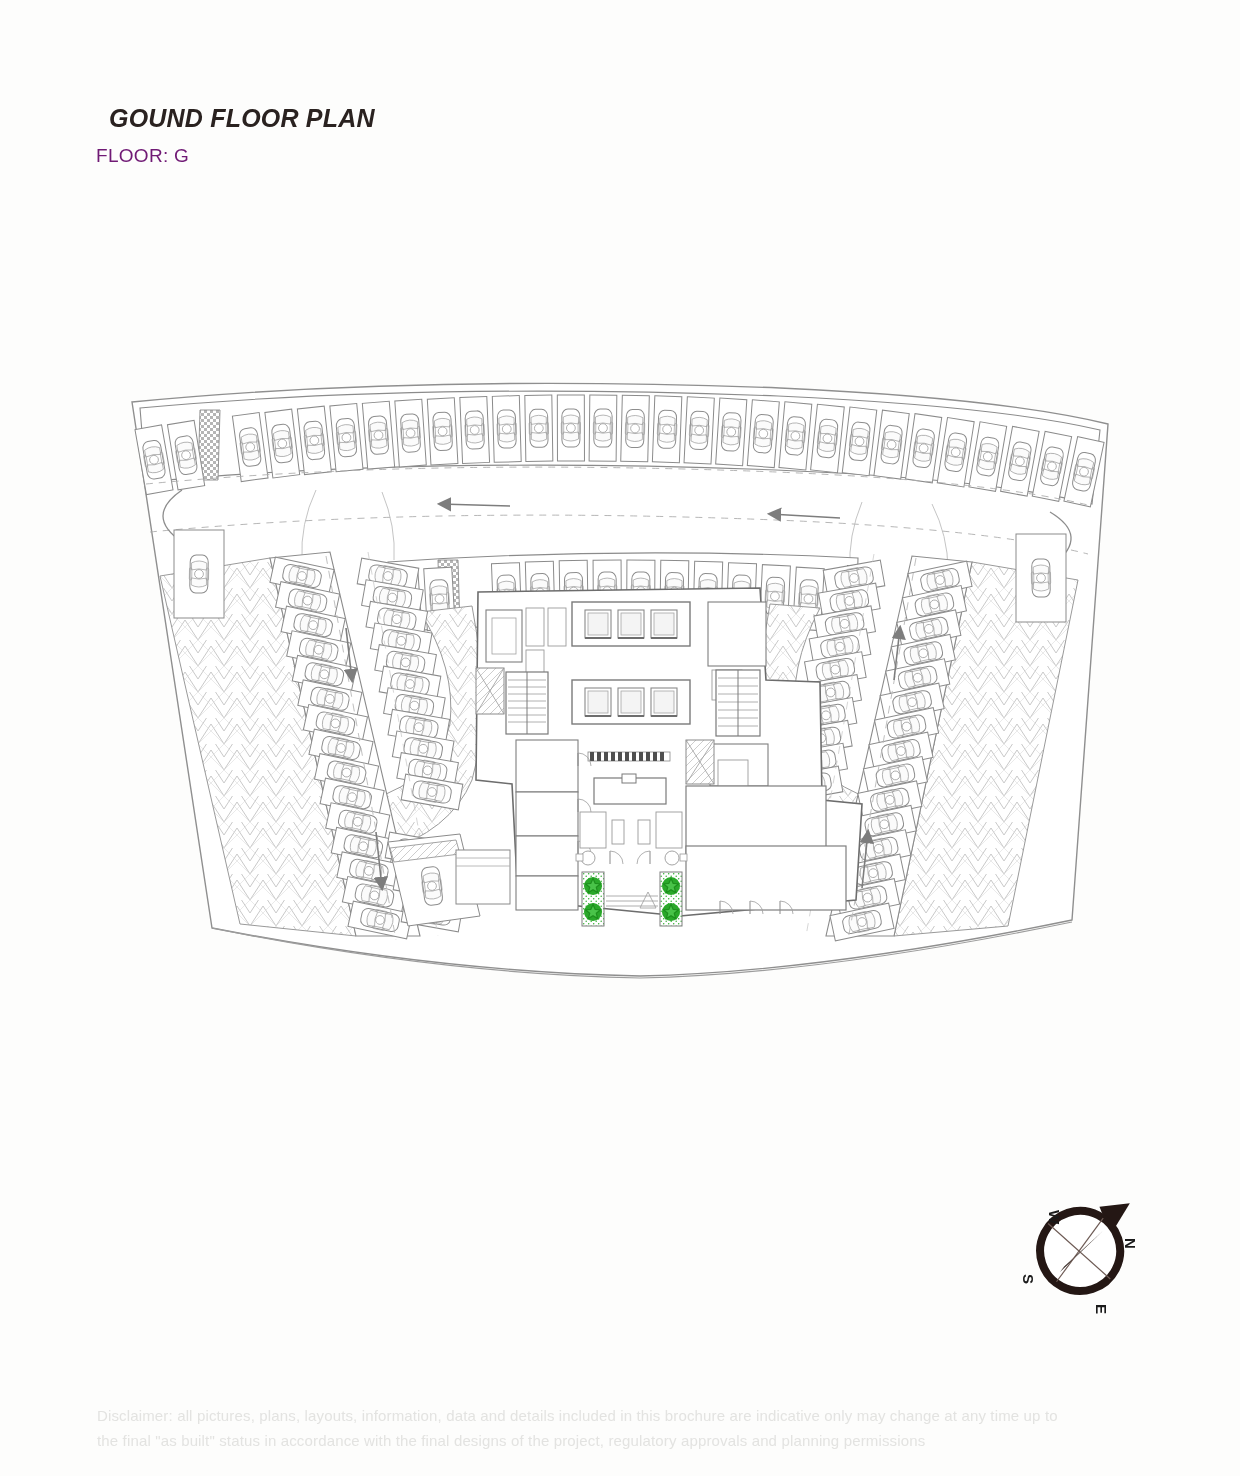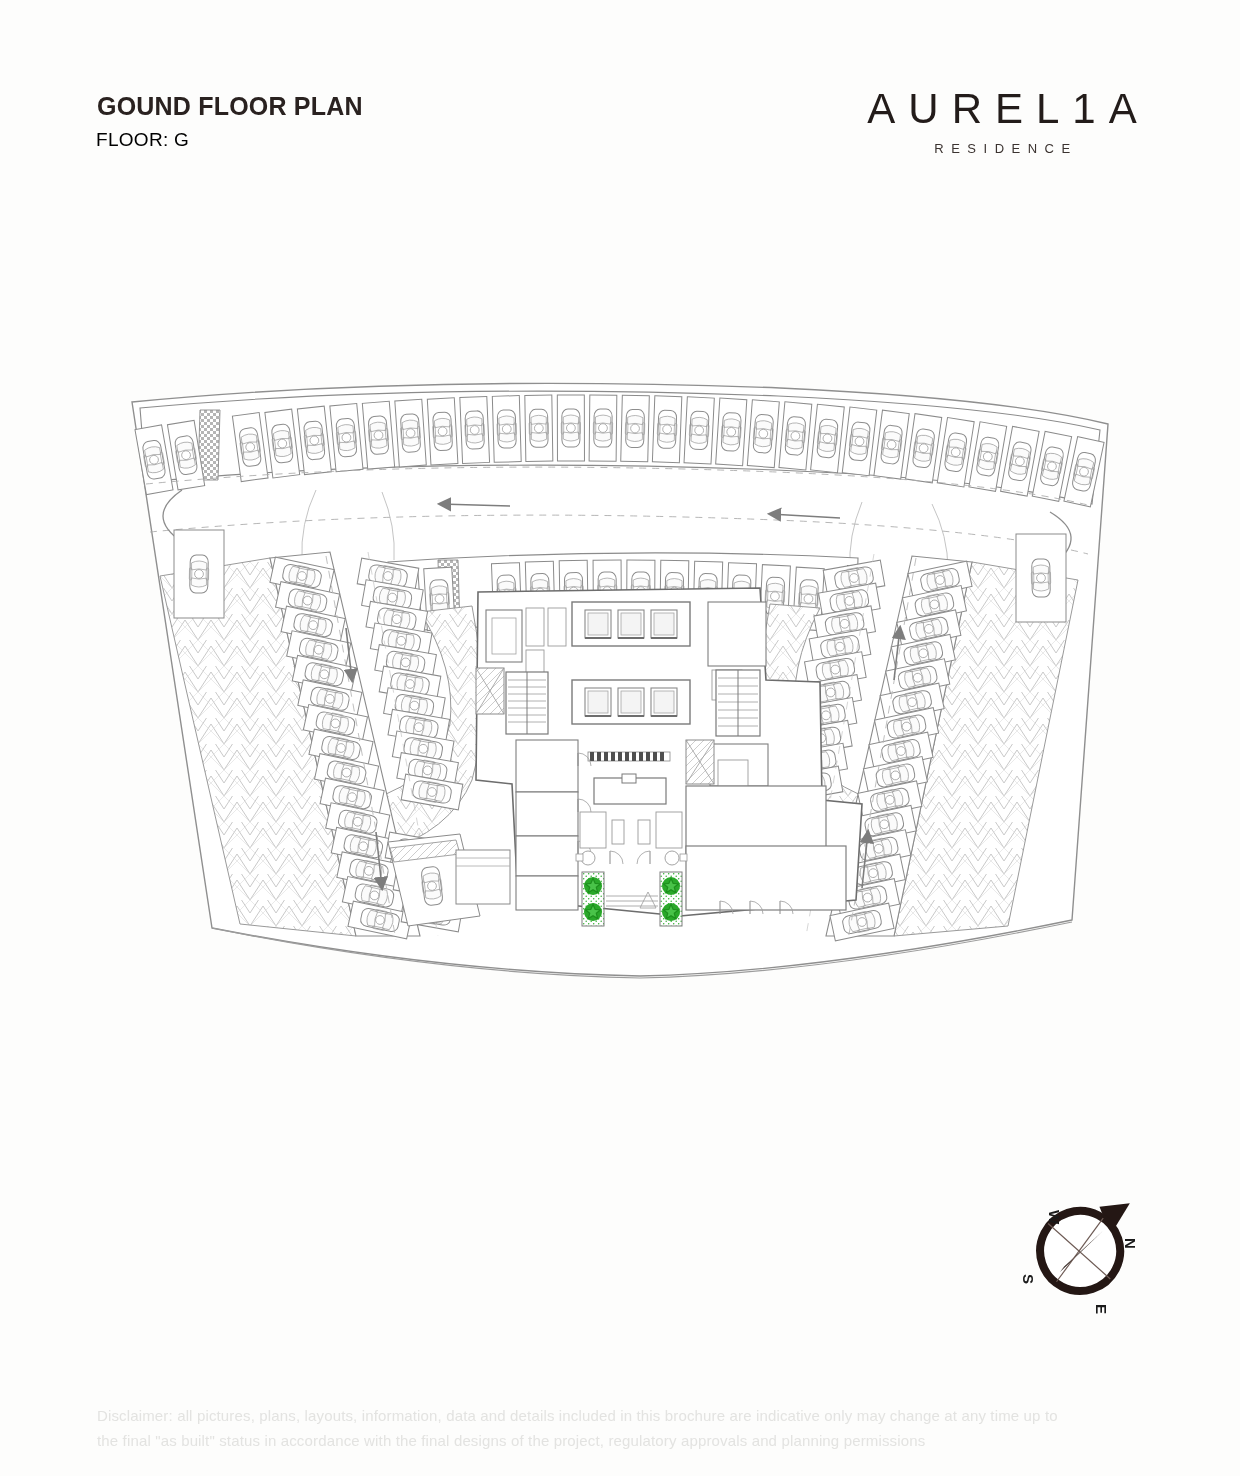--- a/index.html
+++ b/index.html
@@ -12,24 +12,24 @@
     position:relative;
     overflow:hidden;
   }
   .page{position:absolute;inset:0;}
 
   
   .header{position:absolute;left:0;top:0;width:1240px;height:200px;}
   .title-block{position:absolute;left:96px;top:92px;}
   .plan-title{
     font-size:25px;font-weight:bold;letter-spacing:.2px;
-    color:#2a2220;margin:1px;line-height:1.1;white-space:nowrap;
+    color:#2a2220;margin:13px;line-height:1.1;white-space:nowrap;font-style:italic;
   }
   .plan-floor{
-    font-size:19px;font-weight:400;color:#000000;
+    font-size:19px;font-weight:400;color:#701a75;
     margin:9px 0 0 0;line-height:1.1;letter-spacing:.3px;
   }
   .brand{position:absolute;right:78px;top:88px;text-align:center;width:320px;}
   .brand-name{
     font-size:42px;letter-spacing:13px;color:#231c1a;
     line-height:1;font-weight:300;margin:0;padding-left:13px;
     font-family:"Liberation Sans", sans-serif;
   }
   .brand-sub{
     font-size:13px;letter-spacing:7.5px;color:#3b3330;
@@ -52,24 +52,20 @@
 </style>
 </head>
 <body>
 
 <div class="page">
 
   <div class="header">
     <div class="title-block">
       <div class="plan-title">GOUND FLOOR PLAN</div>
       <div class="plan-floor">FLOOR: G</div>
-    </div>
-    <div class="brand">
-      <div class="brand-name">AUREL1A</div>
-      <div class="brand-sub">RESIDENCE</div>
     </div>
   </div>
 
   <div class="plan-wrap">
     <svg class="plan-svg" viewBox="0 0 1000 640" xmlns="http://www.w3.org/2000/svg">
       <defs>
 
         <pattern id="chev" width="26" height="26" patternUnits="userSpaceOnUse">
           <rect width="26" height="26" fill="#ffffff"></rect>
           <path d="M0 26 L13 6 L26 26" fill="none" stroke="#c9c9c9" stroke-width="1"></path>

